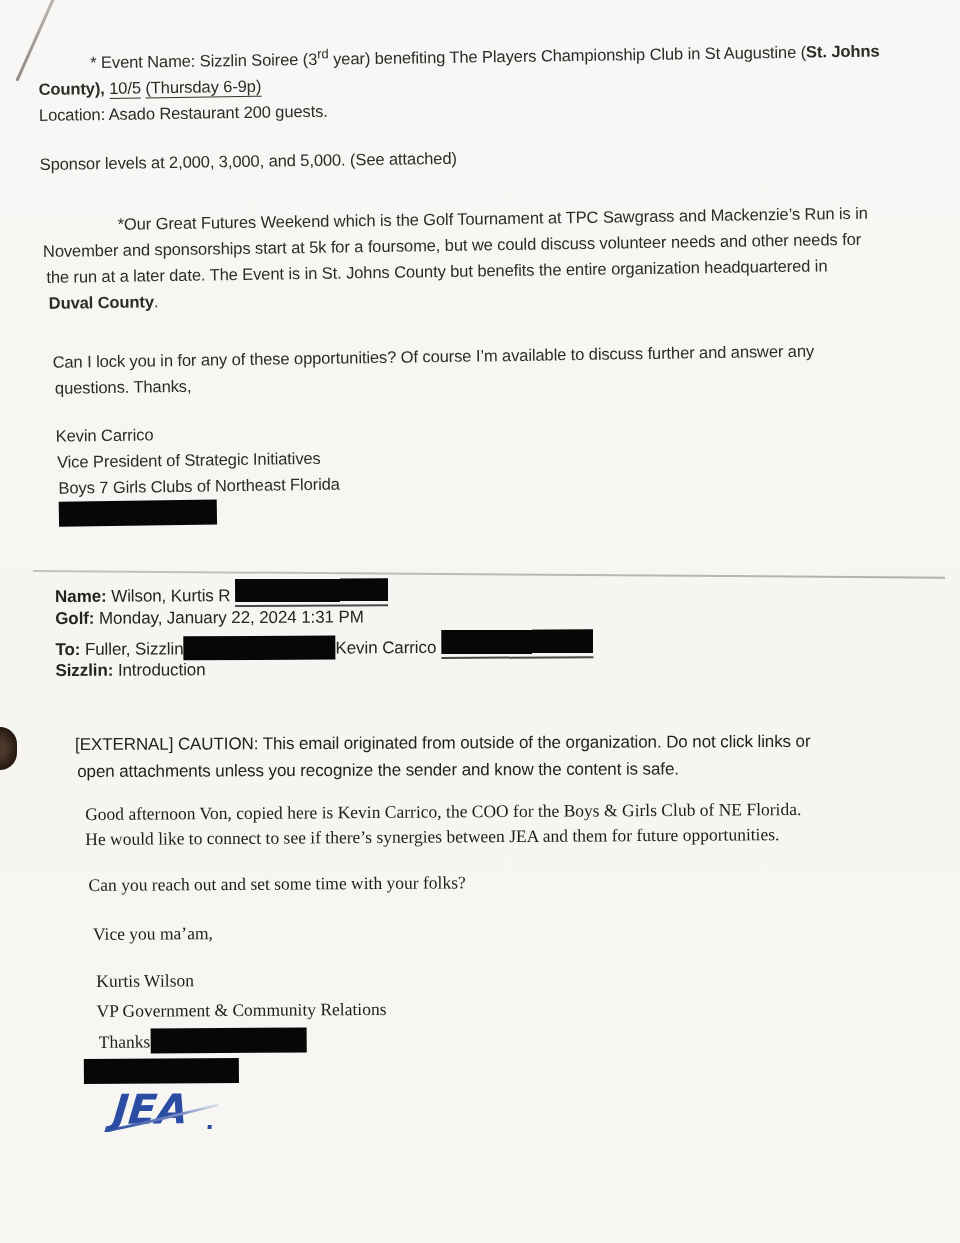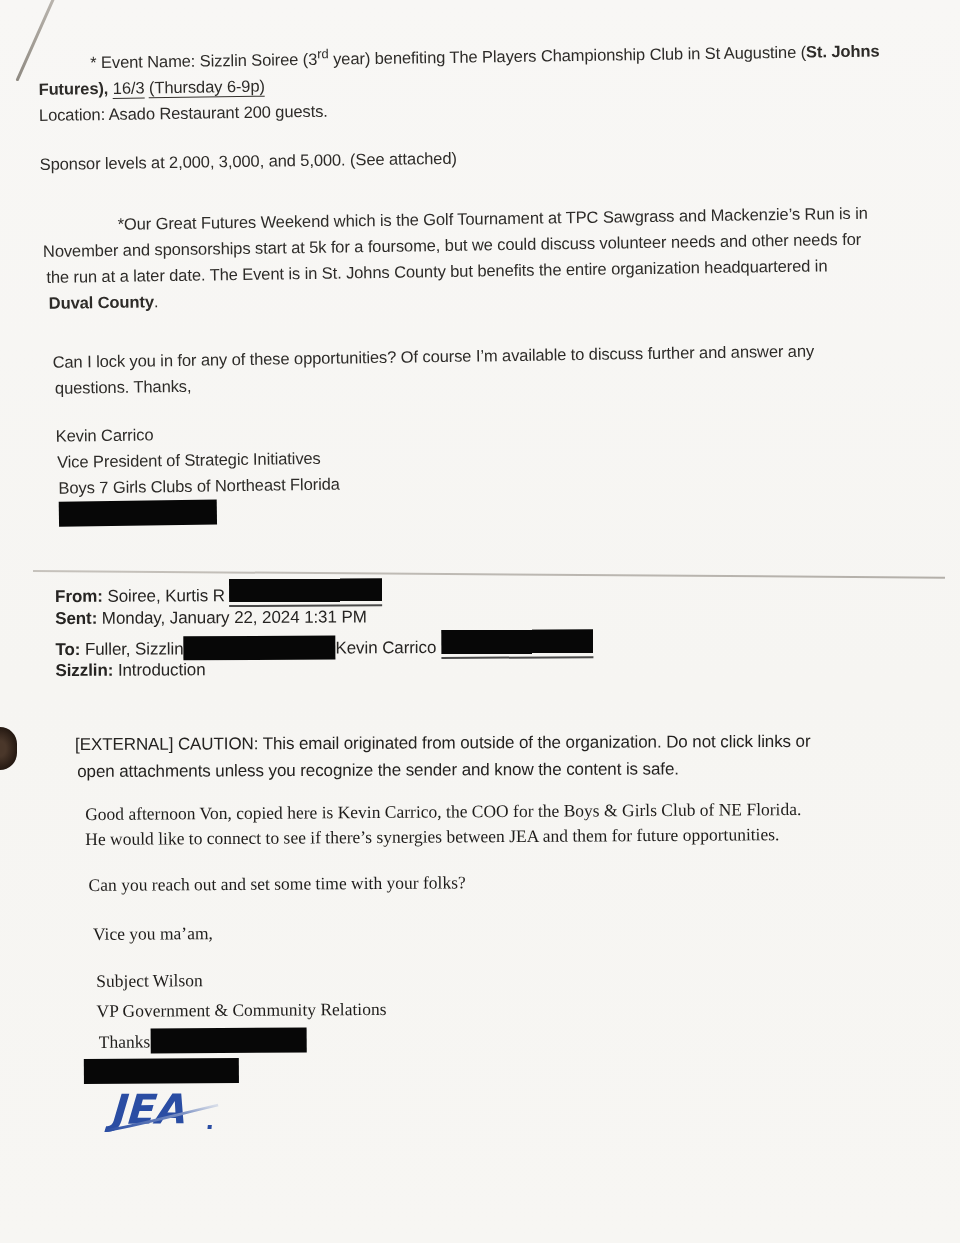--- a/index.html
+++ b/index.html
@@ -45,56 +45,56 @@
 </head>
 <body>
 
 <div class="page">
 
   <div id="crease"></div>
   <div id="punch"></div>
 
   <div id="email1" class="sec">
       <div class="tline" style="padding-left: 52px;"><span class="">* Event Name: Sizzlin Soiree (3</span><span class=""><sup>rd</sup></span><span class=""> year) benefiting The Players Championship Club in St Augustine (</span><span class="b">St. Johns</span></div>
-      <div class="tline"><span class="b">Futures),</span><span class=""> </span><span class="u">16/3</span><span class=""> </span><span class="u">(Thursday 6-9p)</span></div>
+      <div class="tline"><span class="b">County),</span><span class=""> </span><span class="u">10/5</span><span class=""> </span><span class="u">(Thursday 6-9p)</span></div>
       <div class="tline"><span class="">Location: Asado Restaurant 200 guests.</span></div>
       <div class="tline" style="margin-top: 23px;"><span class="">Sponsor levels at 2,000, 3,000, and 5,000. (See attached)</span></div>
       <div class="tline" style="padding-left: 77px; margin-top: 35px;"><span class="">*Our Great Futures Weekend which is the Golf Tournament at TPC Sawgrass and Mackenzie’s Run is in</span></div>
       <div class="tline" style="padding-left: 2px;"><span class="">November and sponsorships start at 5k for a foursome, but we could discuss volunteer needs and other needs for</span></div>
       <div class="tline" style="padding-left: 5px;"><span class="">the run at a later date. The Event is in St. Johns County but benefits the entire organization headquartered in</span></div>
       <div class="tline" style="padding-left: 7px;"><span class="b">Duval County</span><span class="">.</span></div>
       <div class="tline" style="padding-left: 10px; margin-top: 33px;"><span class="">Can I lock you in for any of these opportunities? Of course I’m available to discuss further and answer any</span></div>
       <div class="tline" style="padding-left: 12px;"><span class="">questions. Thanks,</span></div>
       <div class="tline" style="padding-left: 12px; margin-top: 22px;"><span class="">Kevin Carrico</span></div>
       <div class="tline" style="padding-left: 13px;"><span class="">Vice President of Strategic Initiatives</span></div>
       <div class="tline" style="padding-left: 14px;"><span class="">Boys 7 Girls Clubs of Northeast Florida</span></div>
       <div class="tline" style="padding-left: 14px; margin-top: 1px;"><span class="redact" style="width: 158px; height: 25px;"></span></div>
     </div>
 
   <div id="divider" class="sec"></div>
 
   <div id="header" class="sec">
-      <div class="tline"><span class="b">From:</span><span class=""> Soiree, Kurtis R </span><span class="redact redact-ul" style="width: 153px; height: 23px;"></span></div>
-      <div class="tline"><span class="b">Sent:</span><span class=""> Monday, January 22, 2024 1:31 PM</span></div>
+      <div class="tline"><span class="b">Name:</span><span class=""> Wilson, Kurtis R </span><span class="redact redact-ul" style="width: 153px; height: 23px;"></span></div>
+      <div class="tline"><span class="b">Golf:</span><span class=""> Monday, January 22, 2024 1:31 PM</span></div>
       <div class="tline"><span class="b">To:</span><span class=""> Fuller, Sizzlin</span><span class="redact" style="width: 152px; height: 24px;"></span><span class="">Kevin Carrico </span><span class="redact redact-ul" style="width: 152px; height: 24px;"></span></div>
       <div class="tline"><span class="b">Sizzlin:</span><span class=""> Introduction</span></div>
     </div>
 
   <div id="caution" class="sec">
       <div class="tline"><span class="">[EXTERNAL] CAUTION: This email originated from outside of the organization. Do not click links or</span></div>
       <div class="tline" style="padding-left: 2px;"><span class="">open attachments unless you recognize the sender and know the content is safe.</span></div>
     </div>
 
   <div id="email2" class="sec">
     <div>
         <div class="tline" style="padding-left: 5px;"><span class="">Good afternoon Von, copied here is Kevin Carrico, the COO for the Boys &amp; Girls Club of NE Florida.</span></div>
         <div class="tline" style="padding-left: 5px;"><span class="">He would like to connect to see if there’s synergies between JEA and them for future opportunities.</span></div>
         <div class="tline" style="padding-left: 8px; margin-top: 21px;"><span class="">Can you reach out and set some time with your folks?</span></div>
         <div class="tline" style="padding-left: 12px; margin-top: 24px;"><span class="">Vice you ma’am,</span></div>
-        <div class="tline" style="padding-left: 15px; margin-top: 22px;"><span class="">Subject Wilson</span></div>
+        <div class="tline" style="padding-left: 15px; margin-top: 22px;"><span class="">Kurtis Wilson</span></div>
         <div class="tline" style="padding-left: 15px; margin-top: 5px;"><span class="">VP Government &amp; Community Relations</span></div>
         <div class="tline" style="padding-left: 17px; margin-top: 5px;"><span class="">Thanks</span><span class="redact" style="width: 156px; height: 25px;"></span></div>
         <div class="tline" style="padding-left: 2px; margin-top: 5px;"><span class="redact" style="width: 155px; height: 25px;"></span></div>
       </div>
     <div id="logo">
       <svg width="122" height="52" viewBox="0 0 122 52">
         <defs>
           <linearGradient id="sw" x1="0" y1="1" x2="1" y2="0">
             <stop offset="0" stop-color="#2a4da3"></stop>
             <stop offset="0.7" stop-color="#7e93c4"></stop>

